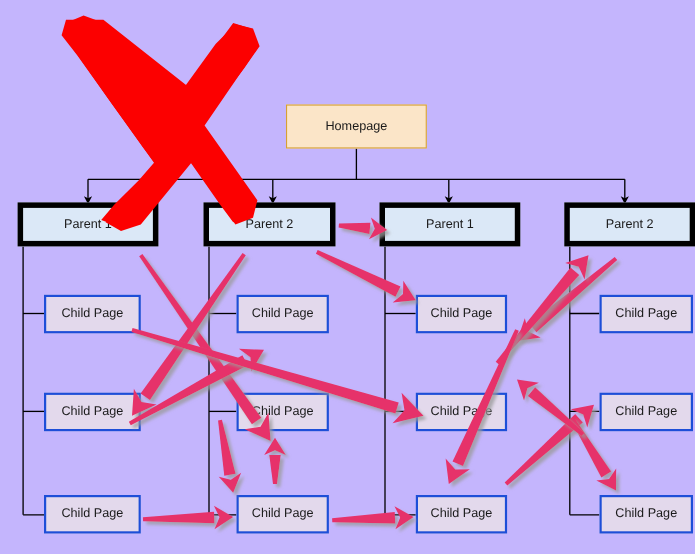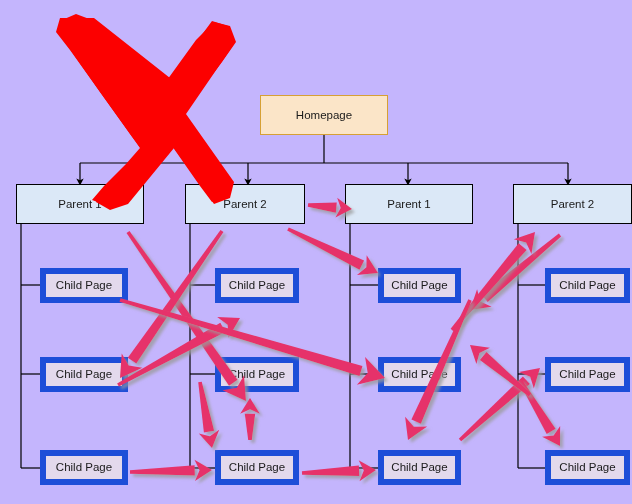--- a/index.html
+++ b/index.html
@@ -36,26 +36,26 @@
     color: #1a1a1a;
     text-align: center;
     white-space: nowrap;
   }
   .node-home {
     background: #fbe5c8;
     border: 1px solid #d6a035;
   }
   .node-parent {
     background: #dbe8f7;
-    border: 1px solid #000000;
+    border: 5px solid #000000;
     text-align: right;
   }
   .node-child {
     background: #e3d9ec;
-    border: 6px solid #1d4ed8;
+    border: 2px solid #1d4ed8;
   }
 </style>
 </head>
 <body>
 
 <div id="canvas">
 
   <svg class="layer" id="lines-layer" viewBox="0 0 632 504" xmlns="http://www.w3.org/2000/svg">
     <defs>
       <marker id="blackArrow" markerWidth="9" markerHeight="9" refX="4" refY="4.2" orient="auto" markerUnits="userSpaceOnUse">

